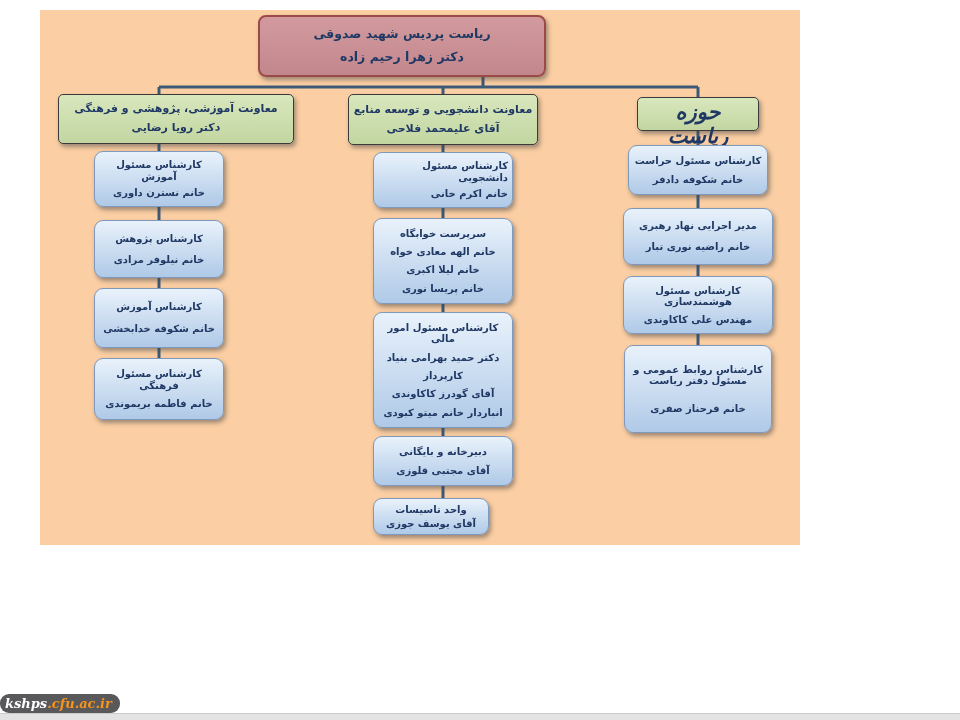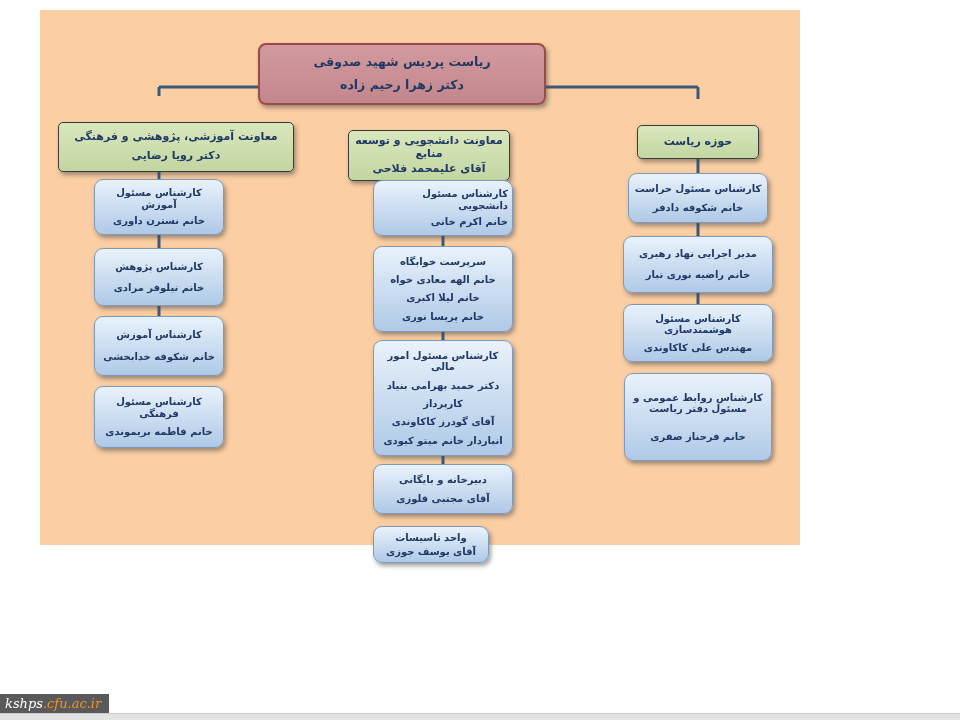--- a/index.html
+++ b/index.html
@@ -8,44 +8,43 @@
   .chart-area{position:absolute;left:40px;top:10px;width:760px;height:535px;background:var(--background,#FBCEA3);}
   #connectors{position:absolute;left:0;top:0;width:760px;height:535px;}
   #boxes{position:absolute;left:0;top:0;width:760px;height:535px;}
   .node{
     position:absolute;box-sizing:border-box;
     display:flex;flex-direction:column;justify-content:space-evenly;align-items:center;
     text-align:center;direction:rtl;unicode-bidi:embed;
     font-weight:bold;color:var(--text,#1F3864);
     padding:2px 4px;line-height:1.15;
     box-shadow:2px 3px 4px rgba(70,70,70,0.5);
-    margin-top:28px;
   }
   .node-line{width:100%;}
   .leaf-node{
     border-radius:9px;font-size:10px;
     background:linear-gradient(180deg,var(--leaf-fill-top,#E9F2FB) 0%, var(--leaf-fill-bottom,#AFC9E7) 100%);
     border:1px solid var(--leaf-border,#7E99BB);
   }
   .branch-node{
     border-radius:5px;font-size:11px;
     background:linear-gradient(180deg,var(--branch-fill-top,#D9E7BD),var(--branch-fill-bottom,#C2D6A1));
     border:1px solid var(--branch-border,#3B3B3B);
   }
-  .branch-node.large{font-size:11px;letter-spacing:0.5px;}
+  .branch-node.large{font-size:21px;letter-spacing:0.5px;font-style:italic;}
   .root-node{
     border-radius:8px;font-size:12.5px;
     background:linear-gradient(180deg,var(--root-fill-top,#D29A9E),var(--root-fill-bottom,#C2878D));
     border:2px solid var(--root-border,#9C4A47);
   }
   .watermark{
     position:absolute;left:0;top:694px;height:19px;min-width:106px;
     background:var(--watermark-bg,#59595B);
     display:flex;align-items:center;padding:0 8px 0 5px;box-sizing:border-box;
-    font-family:"DejaVu Serif", serif;font-weight:normal;font-style:italic;font-size:13px;
+    font-family:"DejaVu Serif", serif;font-weight:bold;font-style:italic;font-size:13px;border-radius:9px;
   }
   .watermark .prefix{color:var(--watermark-prefix,#FFFFFF);}
   .watermark .suffix{color:var(--watermark-suffix,#F7941D);}
   .bottom-strip{
     position:absolute;left:0;top:713px;width:960px;height:7px;
     background:var(--bottom-strip,#E3E3E3);border-top:1px solid #CBCBCB;
   }
 </style>
 </head>
 <body>
@@ -80,21 +79,21 @@
           <div class="node-line">خانم نیلوفر مرادی</div>
         </div>
         <div class="node leaf-node" style="left: 54px; top: 278px; width: 130px; height: 60px;">
           <div class="node-line">کارشناس آموزش</div>
           <div class="node-line">خانم شکوفه خدابخشی</div>
         </div>
         <div class="node leaf-node" style="left: 54px; top: 348px; width: 130px; height: 62px;">
           <div class="node-line">کارشناس مسئول فرهنگی</div>
           <div class="node-line">خانم فاطمه بریموندی</div>
         </div>
-        <div class="node branch-node" style="left: 308px; top: 92px; width: 162px; height: 51px;">
+        <div class="node branch-node" style="left: 308px; top: 84px; width: 190px; height: 51px;">
           <div class="node-line">معاونت دانشجویی و توسعه منابع</div>
           <div class="node-line">آقای علیمحمد فلاحی</div>
         </div>
         <div class="node leaf-node" style="left: 333px; top: 142px; width: 140px; height: 56px; text-align: right;">
           <div class="node-line">کارشناس مسئول دانشجویی</div>
           <div class="node-line">خانم اکرم خانی</div>
         </div>
         <div class="node leaf-node" style="left: 333px; top: 208px; width: 140px; height: 86px;">
           <div class="node-line">سرپرست خوابگاه</div>
           <div class="node-line">خانم الهه معادی خواه</div>

